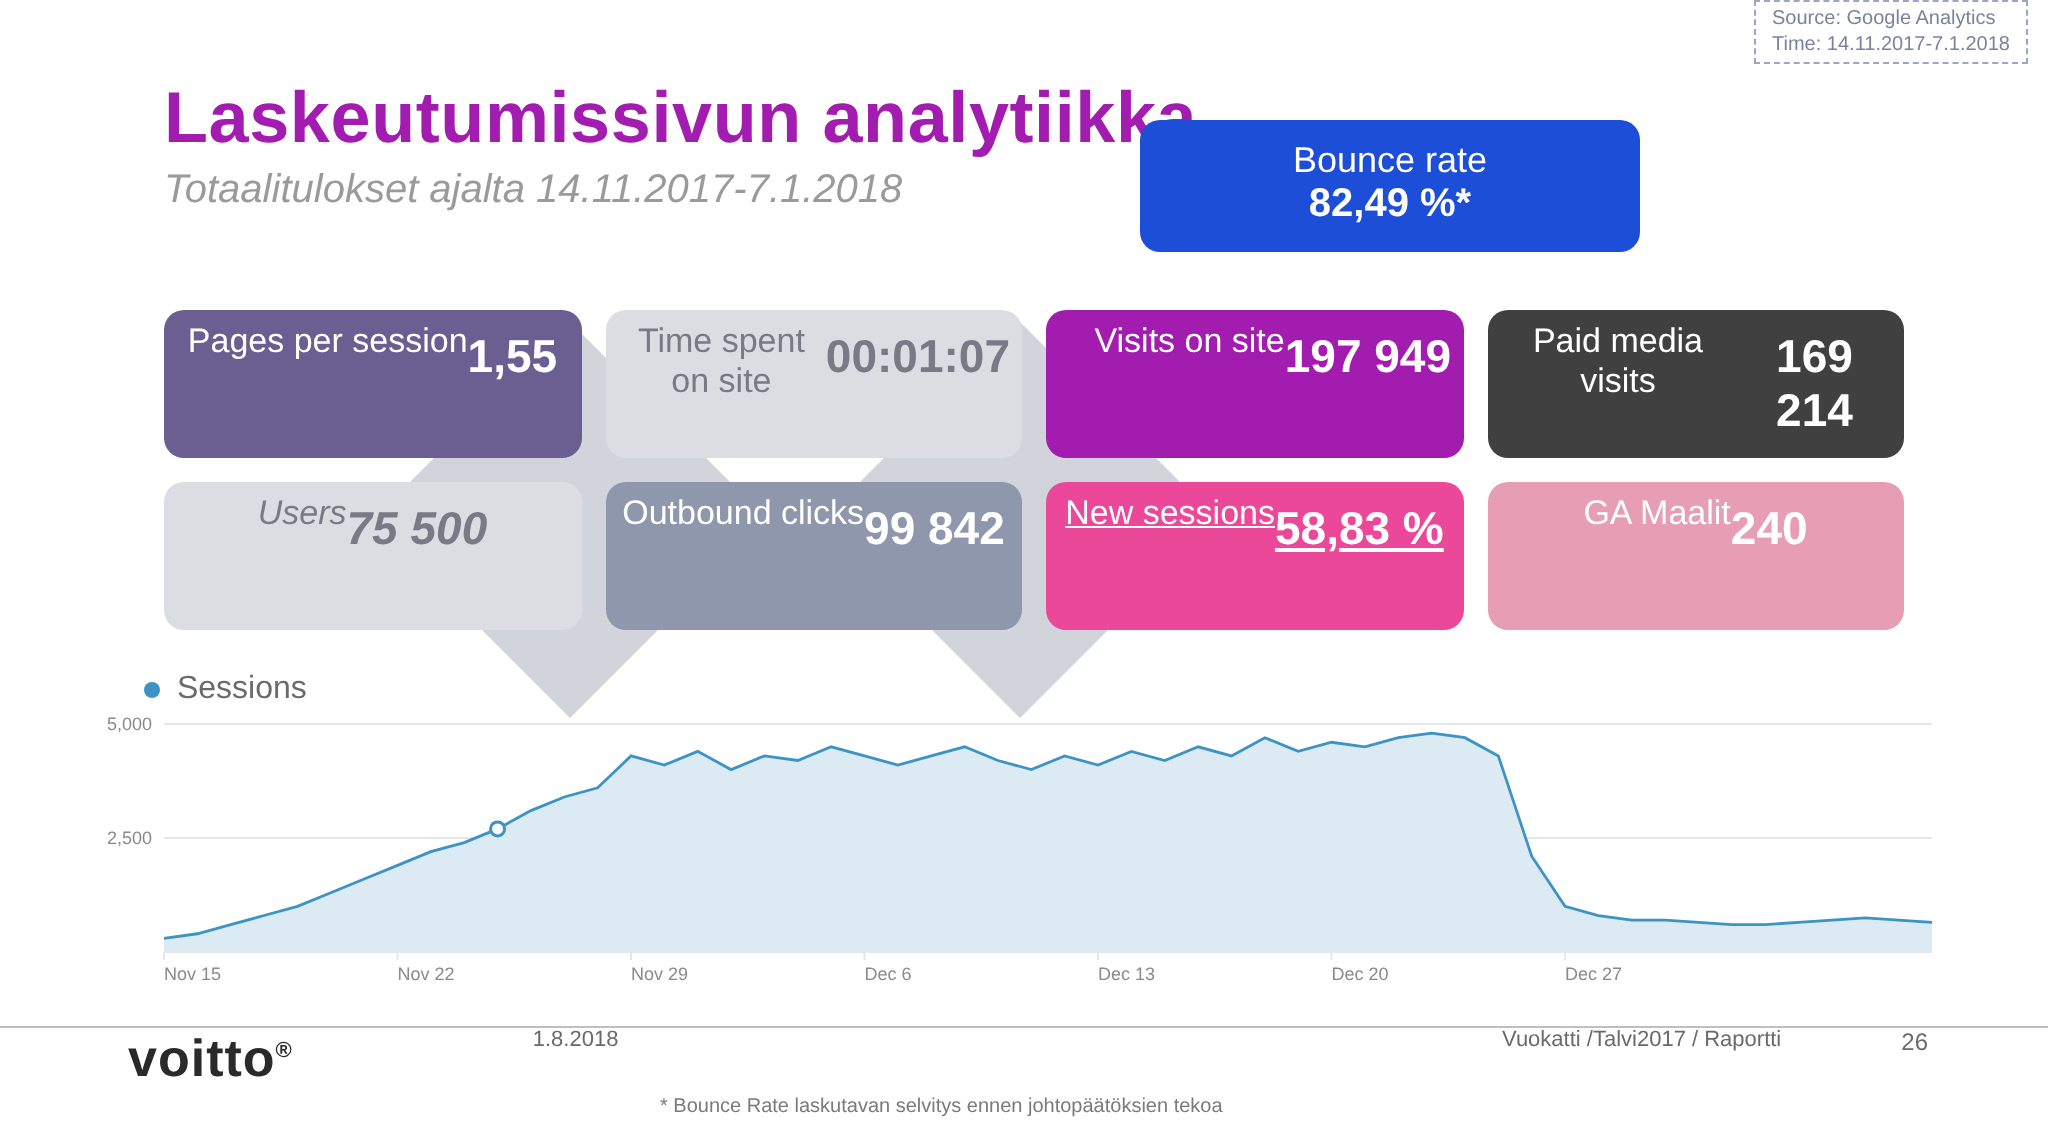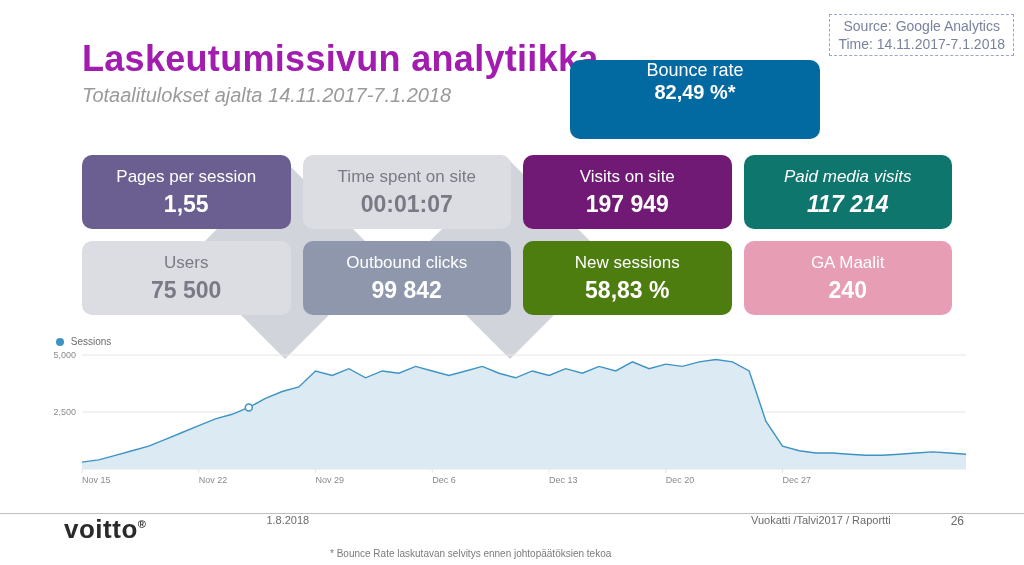--- a/index.html
+++ b/index.html
@@ -7,27 +7,27 @@
     width: 1024px;
     height: 565px;
     font-family: "Segoe UI", Arial, sans-serif;
     background: #fff;
     position: relative;
     overflow: hidden;
     color: #333;
   }
   .source-box {
     position: absolute;
-    top: 14px;
+    top: 0;
     right: 10px;
     border: 1px dashed #9aa5c7;
     padding: 2px 8px;
-    font-size: 14px;
+    font-size: 10px;
     color: #7a839e;
-    text-align: center;
+    text-align: left;
     line-height: 1.3;
   }
   .header {
     position: absolute;
     top: 38px;
     left: 82px;
   }
   .title {
     font-size: 36px;
     font-weight: 700;
@@ -52,25 +52,26 @@
   }
   .d1 { top: 190px; left: 215px; }
   .d2 { top: 190px; left: 440px; }
 
   
   .bounce {
     position: absolute;
     top: 60px;
     left: 570px;
     width: 250px;
-    height: 79px;
-    background: #0369a1;
+    height: 66px;
+    background: #1d4ed8;
     color: #fff;
     border-radius: 10px;
     text-align: center;
+    padding-top: 10px;
     z-index: 2;
   }
   .bounce .lbl { font-size: 18px; }
   .bounce .val { font-size: 20px; font-weight: 700; }
 
   
   .grid {
     position: absolute;
     top: 155px;
     left: 82px;
@@ -79,47 +80,46 @@
     grid-template-columns: repeat(4, 1fr);
     grid-template-rows: repeat(2, 74px);
     gap: 12px;
     z-index: 2;
   }
   .card {
     border-radius: 10px;
     color: #fff;
     text-align: center;
     display: flex;
-    flex-direction: column;
     justify-content: center;
     padding: 6px;
   }
   .card .lbl { font-size: 17px; font-weight: 400; }
   .card .val { font-size: 23px; font-weight: 700; margin-top: 4px; }
 
   .c-pps      { background: #6a5f90; }
   .c-time     { background: #dcdde3; color: #7a7a86; }
-  .c-visits   { background: #701a75; }
-  .c-paid     { background: #0f766e; font-style: italic; }
-  .c-users    { background: #dcdde3; color: #7a7a86; }
+  .c-visits   { background: #a21caf; justify-content: flex-end; }
+  .c-paid     { background: #404040; }
+  .c-users    { background: #dcdde3; color: #7a7a86; font-style: italic; }
   .c-outbound { background: #8e97ab; }
-  .c-newsess  { background: #4d7c0f; }
+  .c-newsess  { background: #ec4899; text-decoration: underline; }
   .c-gamaalit { background: #e79db3; }
 
   
   .chart-wrap {
     position: absolute;
     top: 336px;
     left: 48px;
     width: 928px;
   }
   .legend {
-    font-size: 10px;
+    font-size: 16px;
     color: #6b6b6b;
-    margin-left: 8px;
+    margin-left: 24px;
     margin-bottom: 2px;
   }
   .legend .dot {
     display: inline-block;
     width: 8px; height: 8px;
     border-radius: 50%;
     background: #3d93c4;
     margin-right: 4px;
     vertical-align: middle;
   }
@@ -192,21 +192,21 @@
   <div class="card c-time">
     <div class="lbl">Time spent on site</div>
     <div class="val">00:01:07</div>
   </div>
   <div class="card c-visits">
     <div class="lbl">Visits on site</div>
     <div class="val">197 949</div>
   </div>
   <div class="card c-paid">
     <div class="lbl">Paid media visits</div>
-    <div class="val">117 214</div>
+    <div class="val">169 214</div>
   </div>
   <div class="card c-users">
     <div class="lbl">Users</div>
     <div class="val">75 500</div>
   </div>
   <div class="card c-outbound">
     <div class="lbl">Outbound clicks</div>
     <div class="val">99 842</div>
   </div>
   <div class="card c-newsess">

